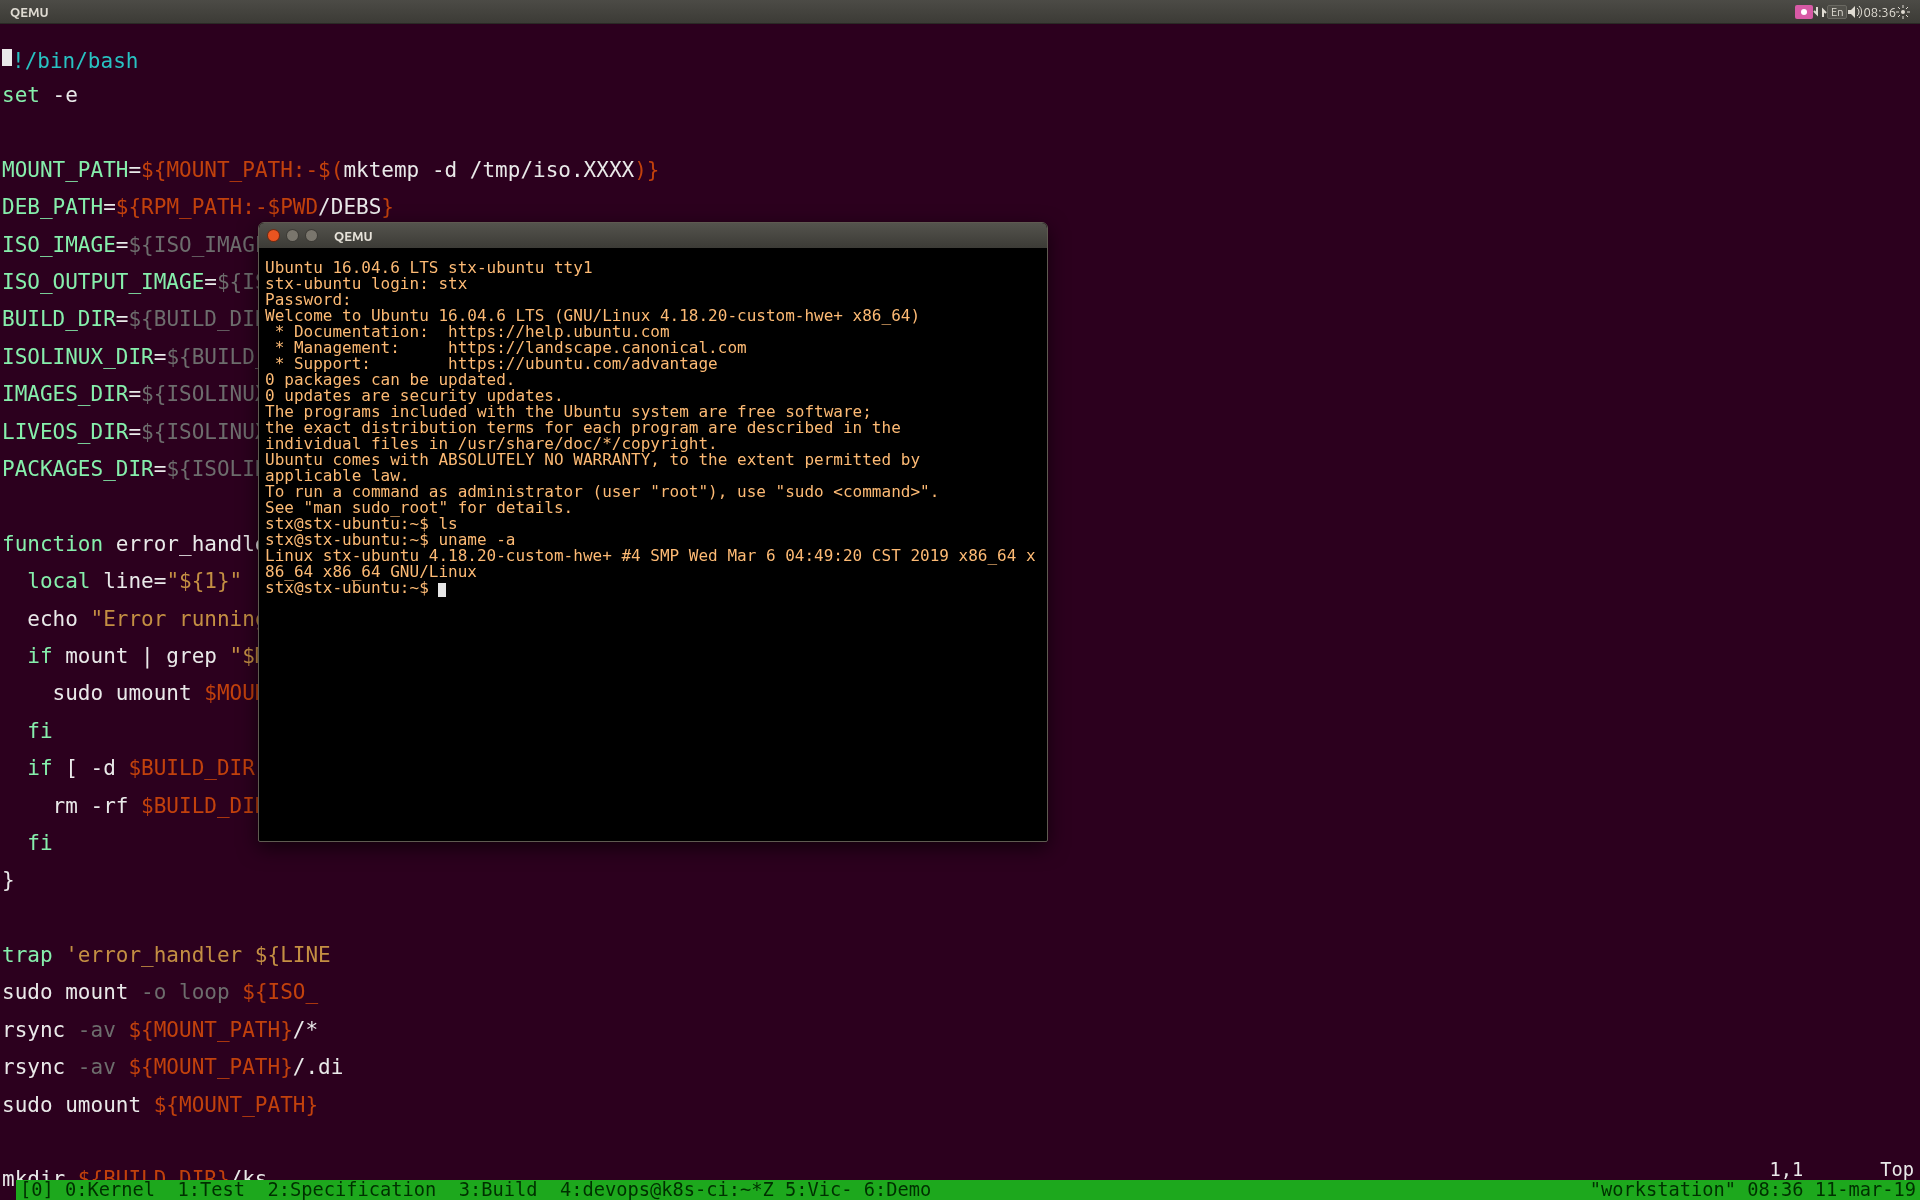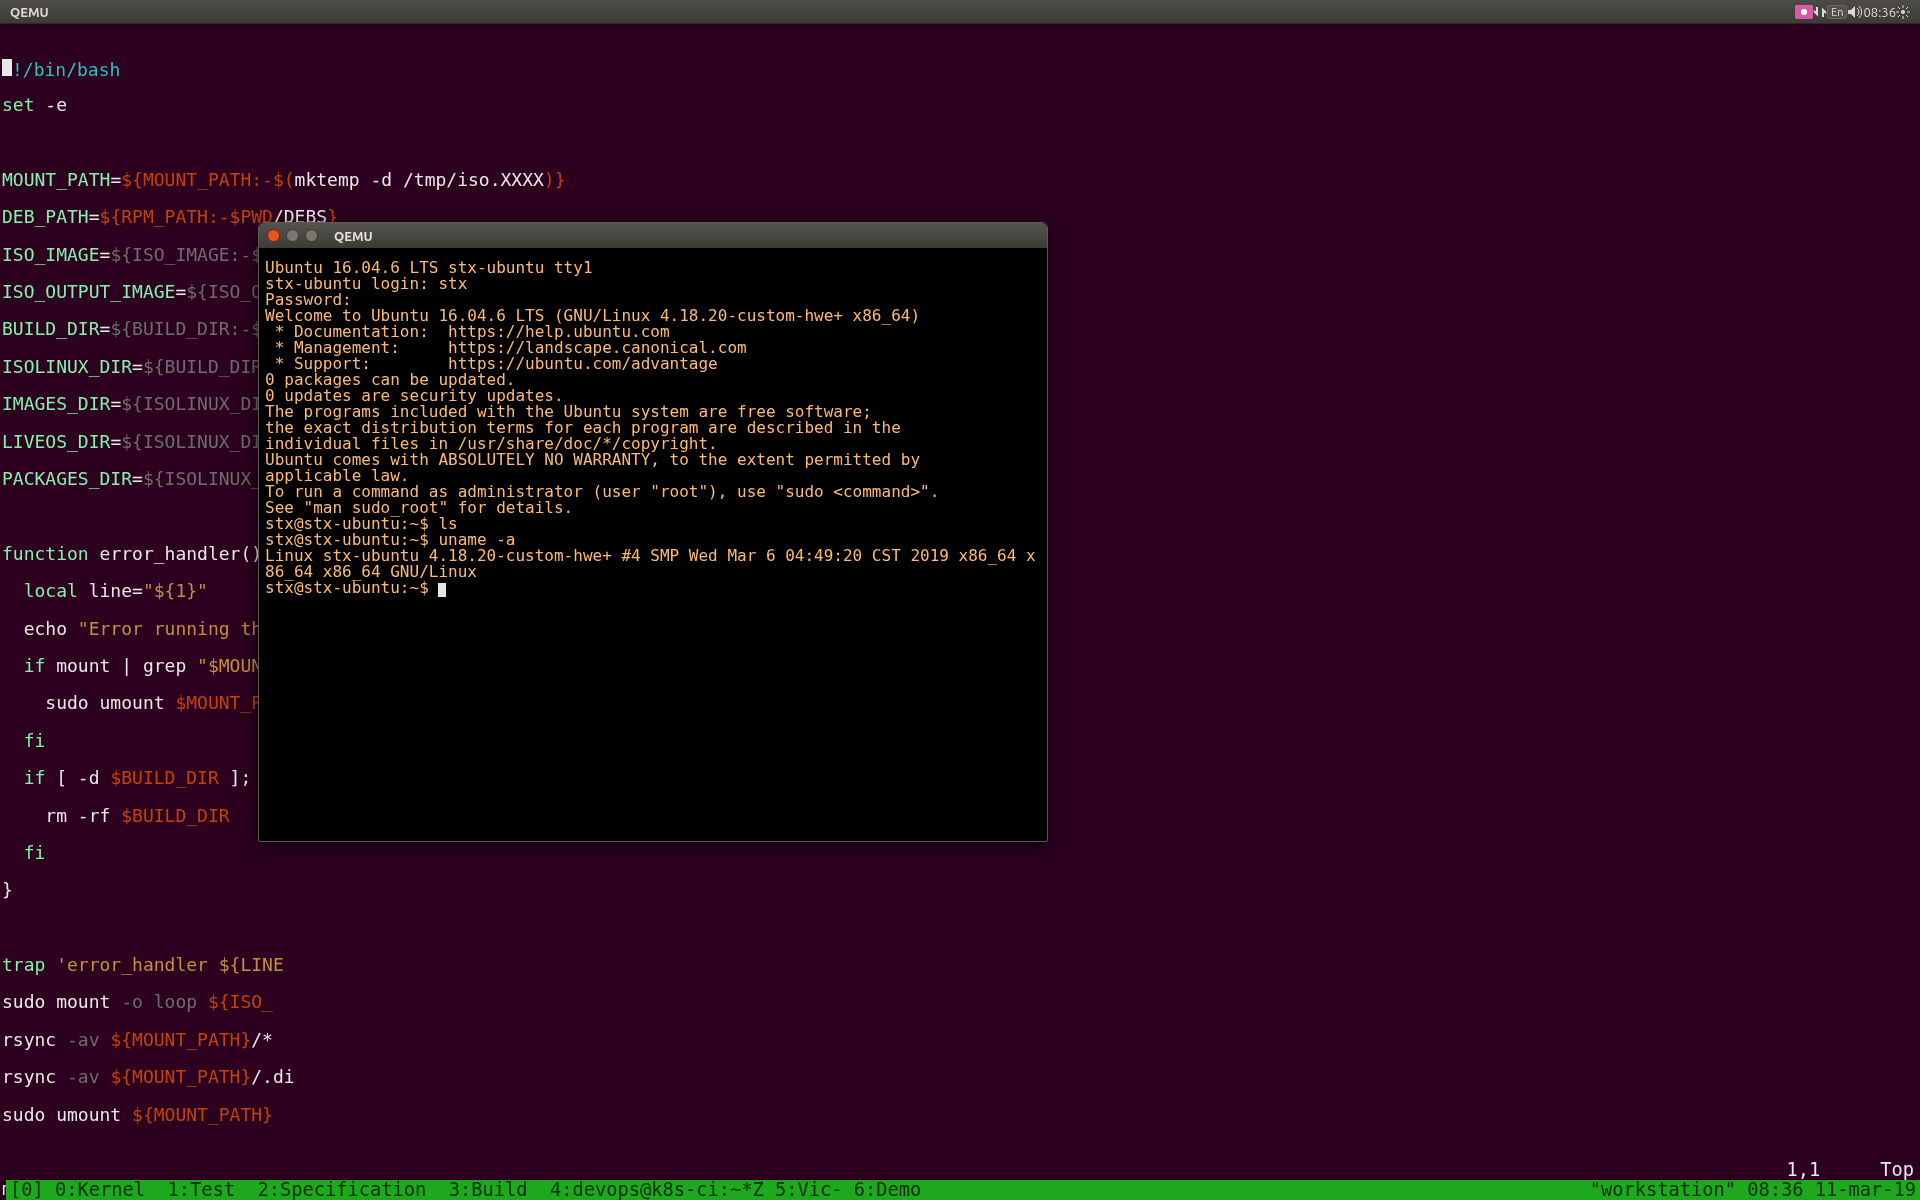--- a/index.html
+++ b/index.html
@@ -16,43 +16,44 @@
   }
   .top-panel .app-title { font-weight: bold; padding: 0 10px; }
   .top-panel .tray { margin-left: auto; display: flex; align-items: center; gap: 0; padding-right: 10px; }
   .tray-icon { display: inline-flex; align-items: center; }
   .tray-icon svg { display: block; }
   .lang-tag { background: #52514b; border: 1px solid #6a6962; border-radius: 2px; padding: 0 3px; font-size: 11px; }
 
   
   .editor {
     position: absolute; top: 24px; left: 0; right: 0; bottom: 0;
-    color: #cccccc; font-size: 18px; line-height: 18.7px; letter-spacing: 0;
+    color: #cccccc; font-size: 21px; line-height: 18.7px; letter-spacing: 0;
     white-space: pre;
-    padding: 16px 2px 0 2px;
+    padding: 6px 2px 0 2px;
   }
   .editor .line { height: 18.7px; }
   .c-cyan { color: #86efac; }
   .c-white { color: #e9e9e9; }
   .c-orange { color: #c48f43; }
   .c-teal { color: #28c2c2; }
   .c-gray { color: #6d6d6d; }
   .c-dimcyan { color: #c2410c; }
 
   .vim-status {
     position: absolute; left: 0; right: 0; bottom: 20px; height: 19px;
     display: flex; align-items: center;
     color: #e9e9e9; font-size: 18.7px; line-height: 18.7px;
     padding: 0 6px;
+    gap: 17px;
   }
   .vim-status .spacer { flex: 1; }
   .vim-status .pos { margin-right: 60px; }
 
   .tmux-bar {
-    position: absolute; left: 6px; right: 0; bottom: 0; height: 20px;
+    position: absolute; left: 16px; right: 0; bottom: 0; height: 20px;
     background: #1da81d; color: #003000;
     font-size: 18.7px; line-height: 20px;
     padding: 0 4px;
     display: flex; white-space: pre;
   }
   .tmux-bar .right { margin-left: auto; }
 
   
   .qemu-window {
     position: absolute;

